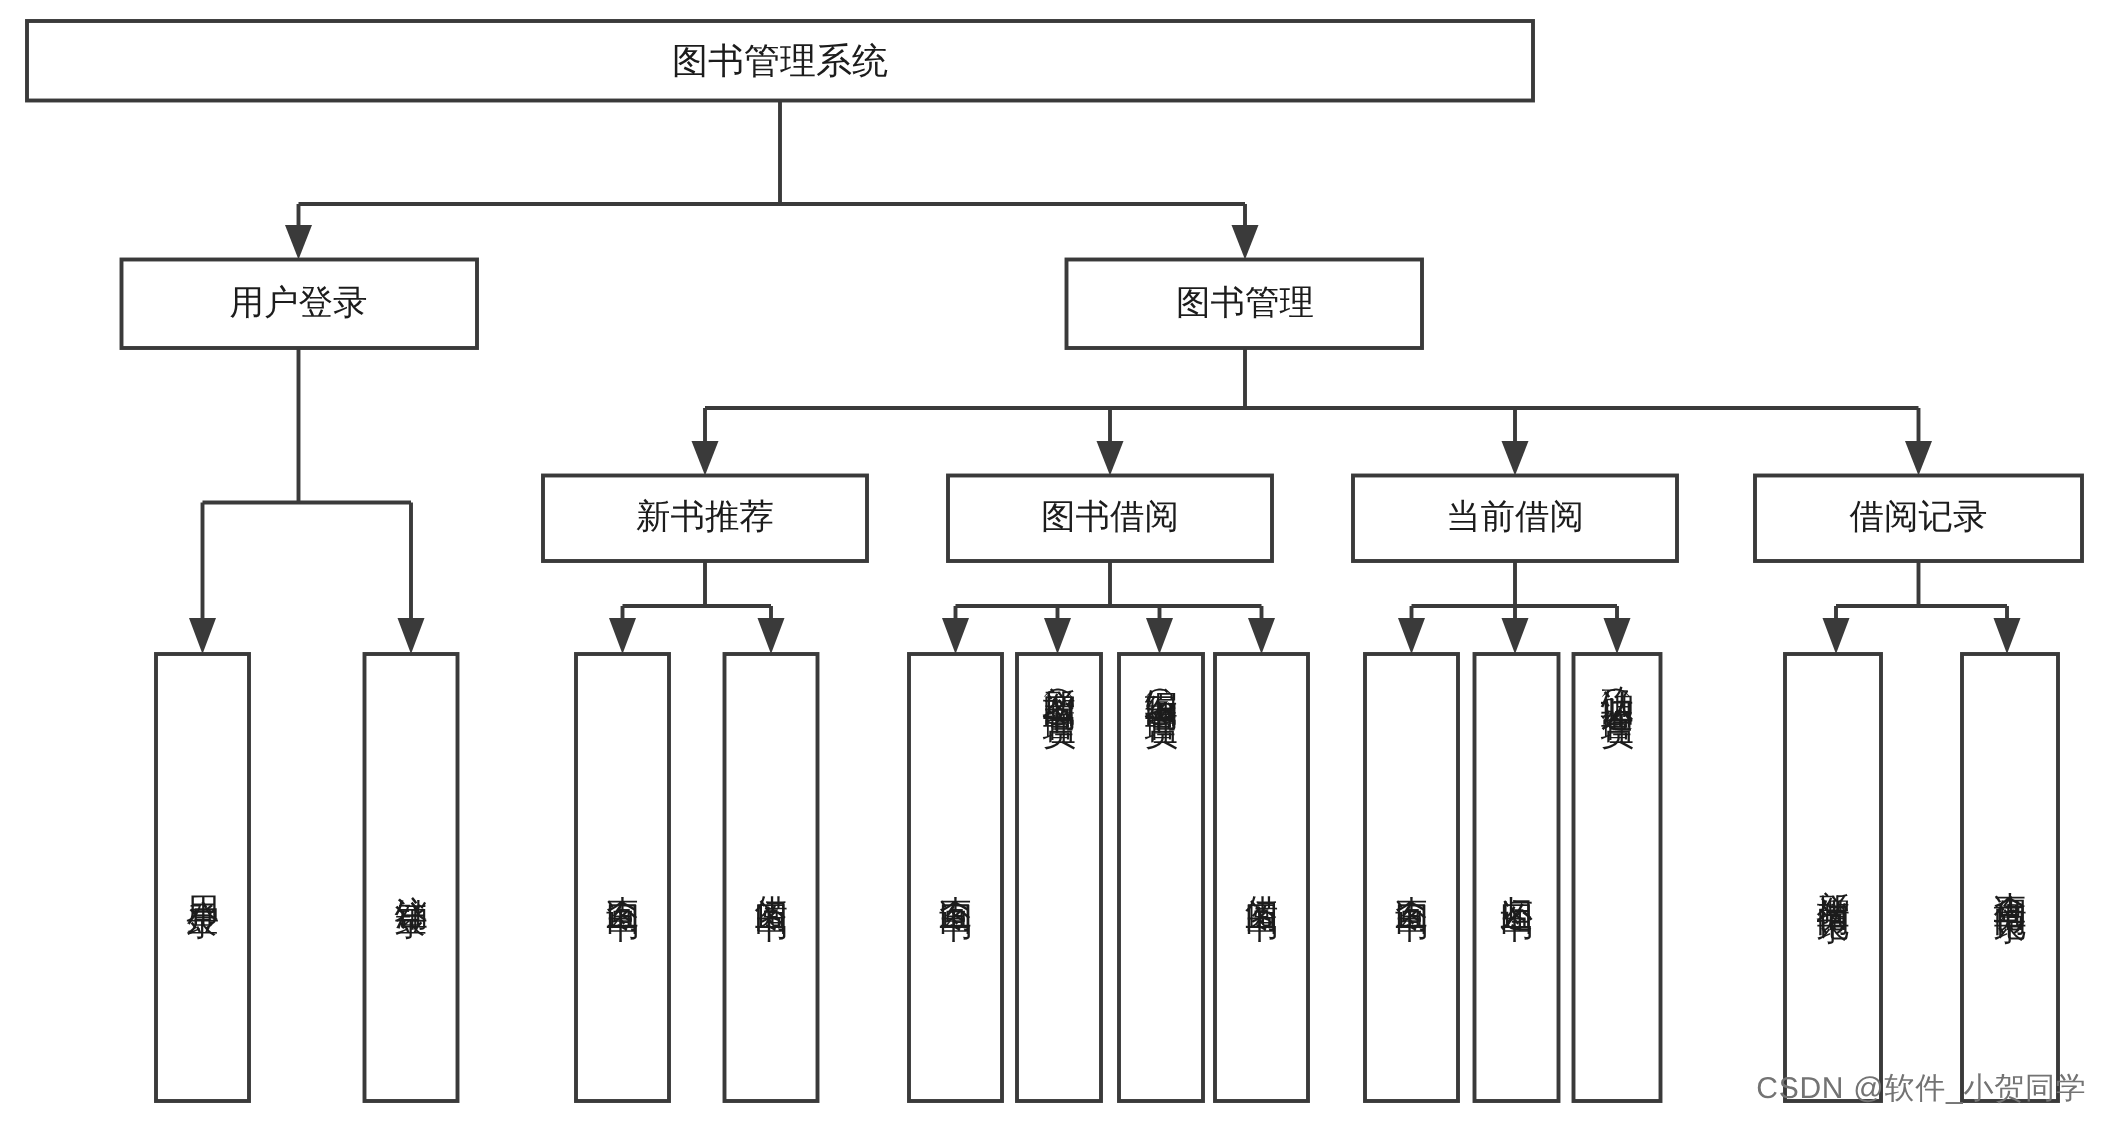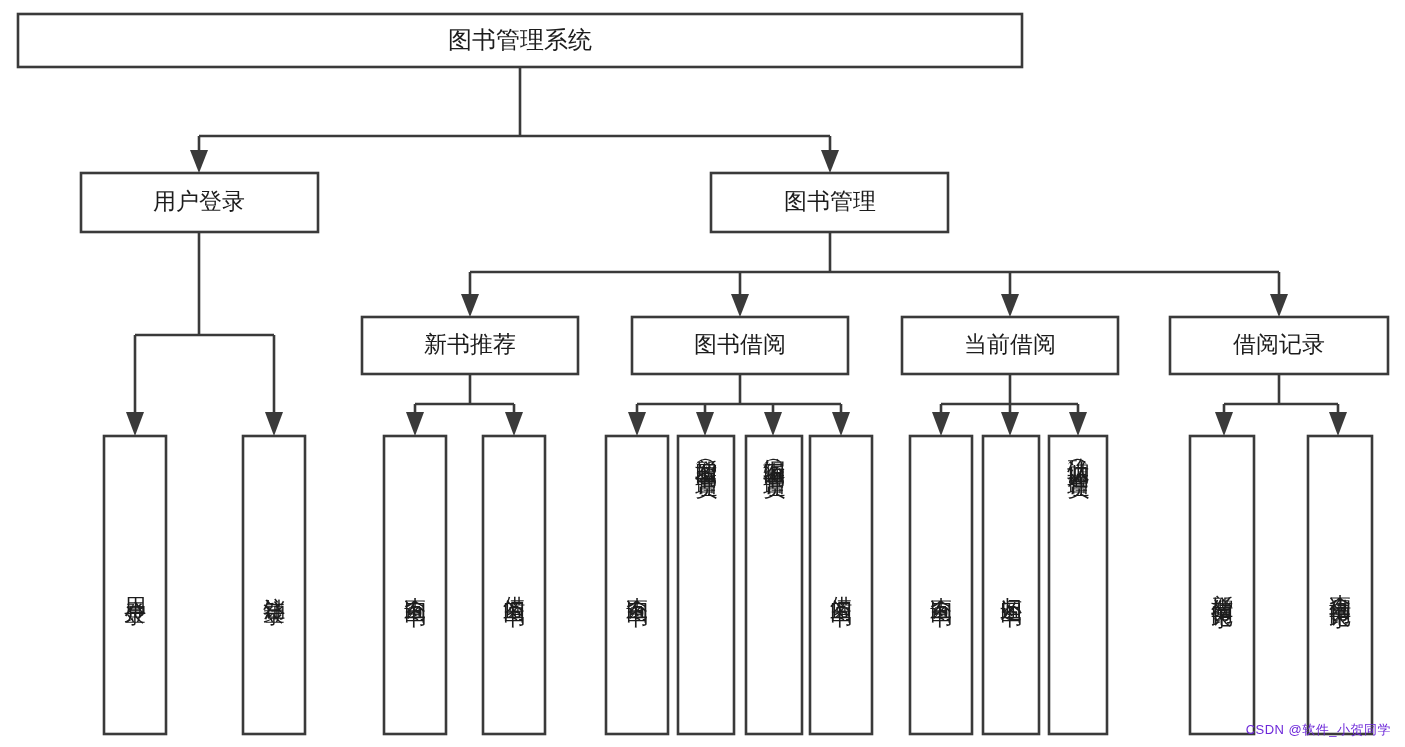--- a/index.html
+++ b/index.html
@@ -70,22 +70,22 @@
     letter-spacing: 3px;
     color: #1c1c1c;
     white-space: nowrap;
     text-align: center;
   }
   .watermark {
     position: absolute;
     right: 14px;
     bottom: 8px;
     font-family: "Liberation Sans", "DejaVu Sans", sans-serif;
-    font-size: 13px;
-    color: #6d28d9;
+    font-size: 20px;
+    color: #737373;
     letter-spacing: 0.5px;
     white-space: nowrap;
     pointer-events: none;
   }
 </style>
 </head>
 <body>
 
 <div id="diagram-root">
 

